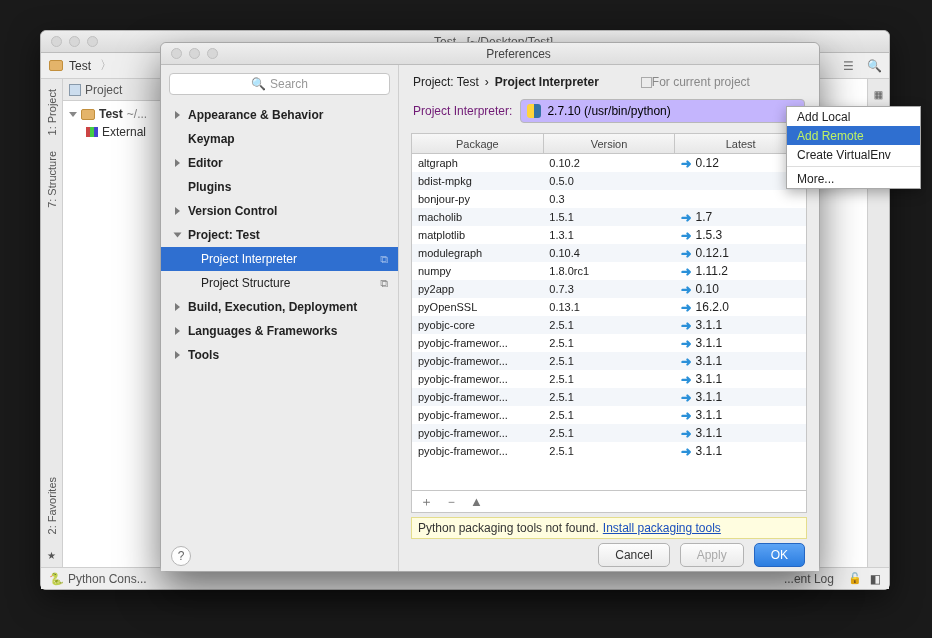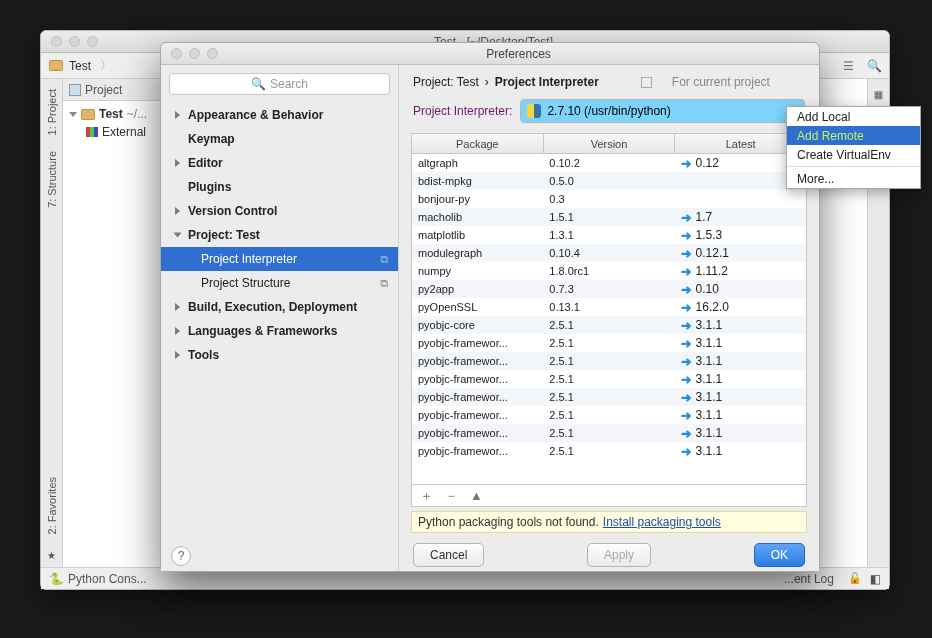--- a/index.html
+++ b/index.html
@@ -69,45 +69,45 @@
   .pref-arrow { width:0;height:0; border-top:4px solid transparent; border-bottom:4px solid transparent; border-left:5px solid #7a7a7a; margin-right:8px;}
   .pref-arrow.open { transform:rotate(90deg);}
   .pref-arrow.blank { border:none; width:5px; margin-right:8px;}
   .copy-ico { margin-left:auto; font-size:11px; opacity:0.5;}
   .pref-help { height:30px; display:flex; align-items:center; padding-left:10px;}
   .help-btn { width:20px; height:20px; border-radius:50%; border:1px solid #b5b5b5; background:#fdfdfd; color:#666; display:flex; align-items:center; justify-content:center; font-size:12px;}
 
   .pref-right { flex:1; display:flex; flex-direction:column; background:#ececec;}
   .crumb-bar { padding:10px 14px 6px; display:flex; align-items:center; gap:6px; color:#222; }
   .crumb-bar .strong{font-weight:bold;}
-  .crumb-badge { color:#888; font-size:11px; display:flex; align-items:center; gap:20px;padding-left:36px;}
+  .crumb-badge { color:#888; font-size:11px; display:flex; align-items:center; gap:0;padding-left:36px;}
   .crumb-badge .cp{ width:11px;height:11px;border:1px solid #aaa;}
   .interp-row { padding:4px 14px 10px; display:flex; align-items:center; gap:8px;}
   .interp-label { color:#701a75;}
-  .interp-select { flex:1; height:24px; background:#7dd3fc; border:1px solid #b8b8b8; border-radius:4px; display:flex; align-items:center; padding:0 6px; gap:6px;}
+  .interp-select { flex:1; height:24px; background:#c4b5fd; border:1px solid #b8b8b8; border-radius:4px; display:flex; align-items:center; padding:0 6px; gap:6px;}
   .py-ico { width:14px; height:14px; background: conic-gradient(#3673a5 0 50%, #ffd43b 50% 100%); border-radius:3px;}
   .select-arrows { margin-left:auto; width:14px; display:flex; flex-direction:column; align-items:center; color:#4a6;}
   .select-arrows span{font-size:7px; line-height:6px; color:#2a62c9;}
 
   .pkg-table-wrap { flex:1; margin:0 12px; background:#fff; border:1px solid #c6c6c6; display:flex; flex-direction:column; overflow:hidden;}
   .pkg-head { display:flex; background:linear-gradient(#f7f7f7,#e7e7e7); border-bottom:1px solid #c6c6c6; height:20px;}
   .pkg-head div{ flex:1; text-align:center; font-size:11px; color:#444; border-right:1px solid #c6c6c6; display:flex; align-items:center; justify-content:center;}
   .pkg-head div:last-child{border-right:none;}
   .pkg-rows { flex:1; overflow:auto;}
   .pkg-row { display:flex; height:18px; align-items:center;}
   .pkg-row:nth-child(even){ background:#f3f6fa;}
   .pkg-row div{ flex:1; padding:0 6px; font-size:11px; color:#222; white-space:nowrap; overflow:hidden; text-overflow:ellipsis;}
   .pkg-row .latest { display:flex; align-items:center; gap:4px;}
   .up-arrow { color:#2a90d9; font-weight:bold; font-size:13px;}
   .pkg-toolbar { height:22px; display:flex; align-items:center; gap:12px; padding:0 8px; border-top:1px solid #c6c6c6; color:#777;}
   .pkg-toolbar span{cursor:pointer; font-size:13px;}
   .pkg-notice { background:#fffde0; border:1px solid #e4dd8c; margin:4px 12px 0; padding:3px 6px; display:flex; align-items:center; gap:4px; font-size:11px; color:#333;}
   .pkg-notice a{ color:#1a4fbc; text-decoration:underline; cursor:pointer;}
 
-  .pref-buttons { height:32px; display:flex; align-items:center; justify-content:space-between; gap:10px; padding:0 14px;margin-top:6px;}
+  .pref-buttons { height:32px; display:flex; align-items:center; justify-content:flex-end; gap:10px; padding:0 14px;}
   .btn { height:24px; padding:0 16px; border-radius:5px; border:1px solid #b3b3b3; background:linear-gradient(#fdfdfd,#eaeaea); font-size:12px; color:#333; cursor:pointer;}
   .btn.disabled { color:#aaa;}
   .btn.primary { background:linear-gradient(#5da4f5,#2b7de0); border-color:#2566c2; color:#fff;}
 
   
   .popup {
     position:absolute; top:106px; left:786px; width:135px;
     background:#fff; border:1px solid #aaa; box-shadow:0 4px 12px rgba(0,0,0,0.3);
     z-index:50;
   }

